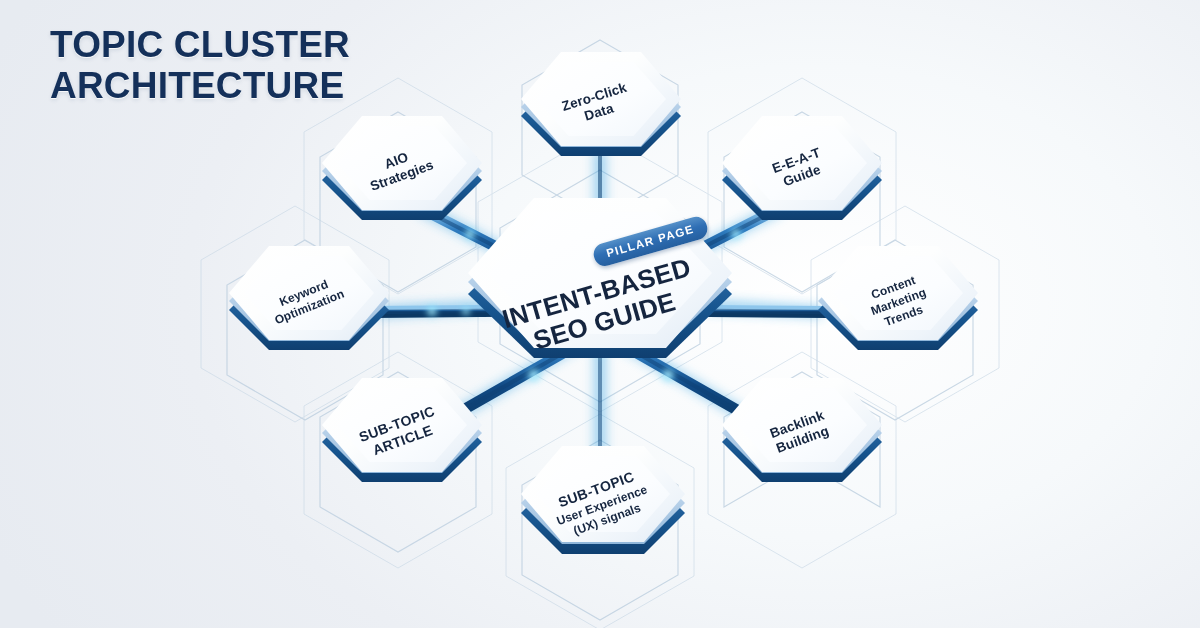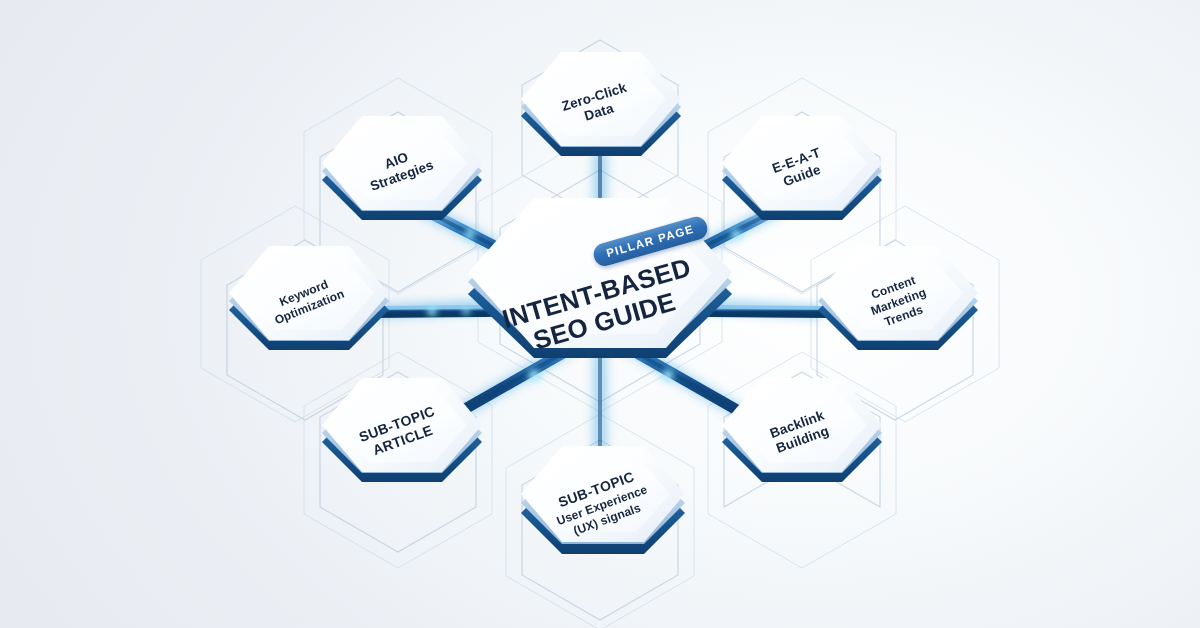--- a/index.html
+++ b/index.html
@@ -79,20 +79,22 @@
     color:#ffffff;font-weight:bold;font-size:11.5px;letter-spacing:1.3px;
     padding:5px 13px 6px;border-radius:11px;white-space:nowrap;
     box-shadow:0 2px 4px rgba(20,60,110,.33);
   }
 </style>
 </head>
 <body>
 
 <div id="stage">
 
+  <div id="title">TOPIC CLUSTER
+ARCHITECTURE</div>
 
   <svg id="net" viewBox="0 0 1200 628">
     <defs>
       <linearGradient id="rod" x1="0" y1="0" x2="0" y2="1">
         <stop offset="0%" stop-color="#8ec6ec"></stop>
         <stop offset="22%" stop-color="#2f7cc0"></stop>
         <stop offset="55%" stop-color="#114a85"></stop>
         <stop offset="100%" stop-color="#0c3863"></stop>
       </linearGradient>
       <linearGradient id="rodH" x1="0" y1="0" x2="1" y2="0">

